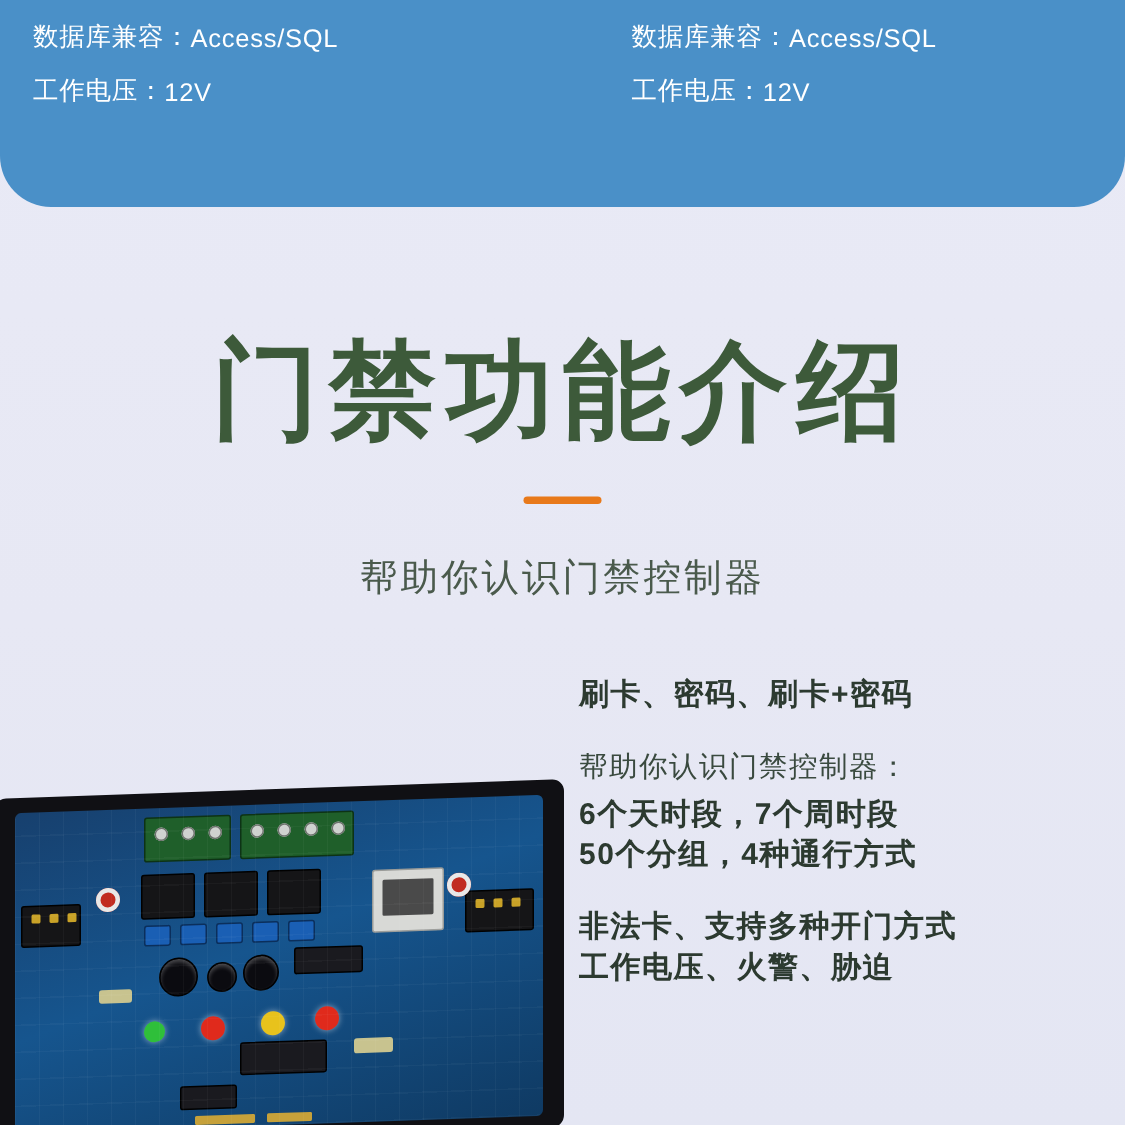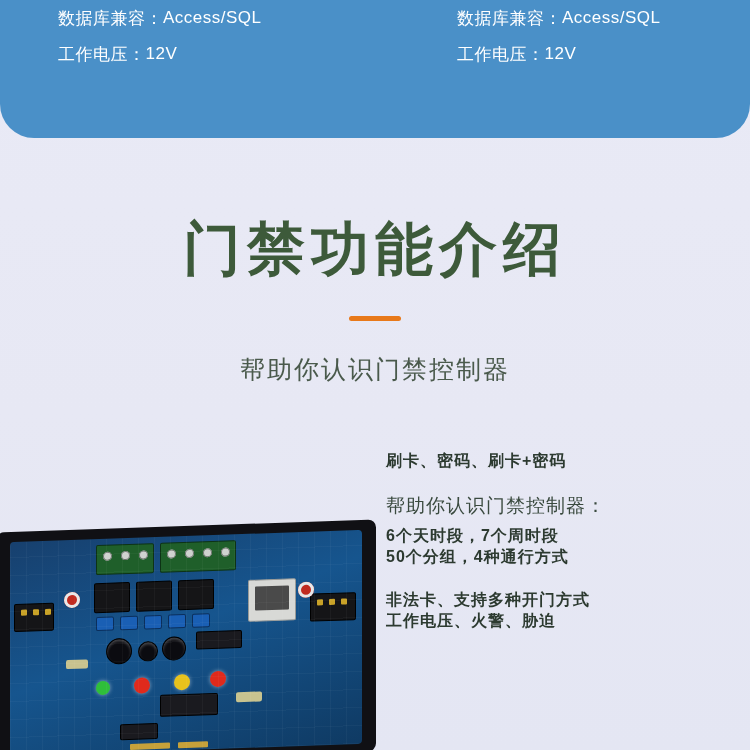--- a/index.html
+++ b/index.html
@@ -43,48 +43,47 @@
   .spec-col {
     width: 375px;
     box-sizing: border-box;
     padding-left: 22px;
   }
   .spec-col.second {
     padding-left: 46px;
   }
   .spec-row {
     display: flex;
-    align-items: center;
+    align-items: flex-end;
     height: 36px;
     color: #ffffff;
     font-size: 17px;
     letter-spacing: 0.5px;
-    margin-left: 36px;
   }
   .spec-label {
     white-space: nowrap;
   }
   .spec-sep {
     white-space: pre;
   }
   .spec-value {
     white-space: nowrap;
   }
 
   
   .title-block {
     position: absolute;
     left: 0;
     top: 222px;
     width: 750px;
     text-align: center;
   }
   .main-title {
-    font-family: Liberation Mono, monospace;
-    font-size: 58px;
+    font-family: Liberation Serif, serif;
+    font-size: 72px;
     font-weight: bold;
     color: #3d5a3a;
     letter-spacing: 6px;
     line-height: 1.1;
     margin: 0;
   }
   .title-rule {
     width: 52px;
     height: 5px;
     background: #e8791a;
@@ -108,21 +107,21 @@
   .feature-group {
     margin-bottom: 22px;
   }
   .feature-head {
     font-size: 19px;
     color: #3a4a3f;
     letter-spacing: 1px;
     margin-bottom: 6px;
   }
   .feature-line {
-    font-size: 16px;
+    font-size: 20px;
     font-weight: bold;
     color: #2c3a30;
     letter-spacing: 1px;
     line-height: 1.32;
   }
 
   
   .board-wrap {
     position: absolute;
     left: -14px;

